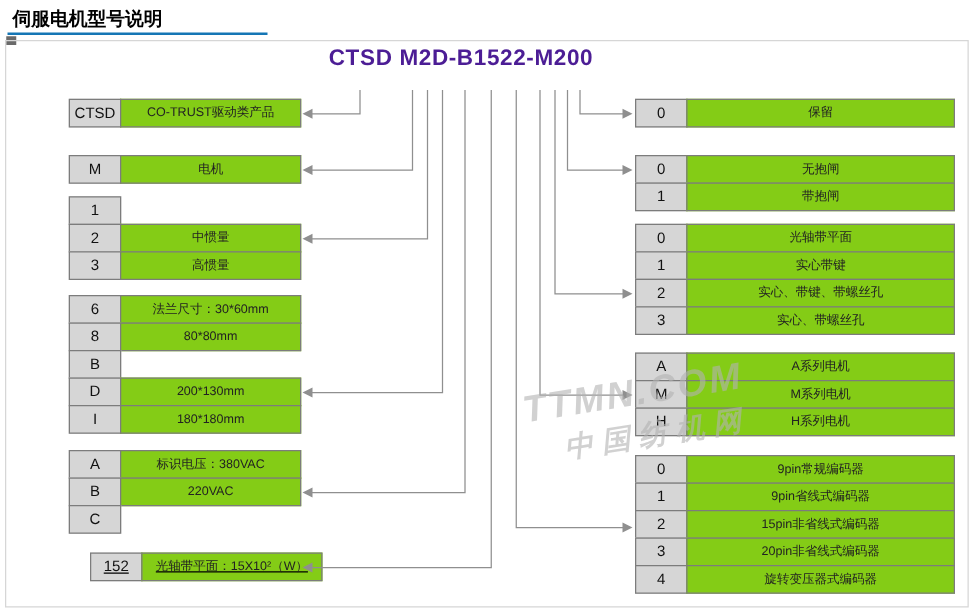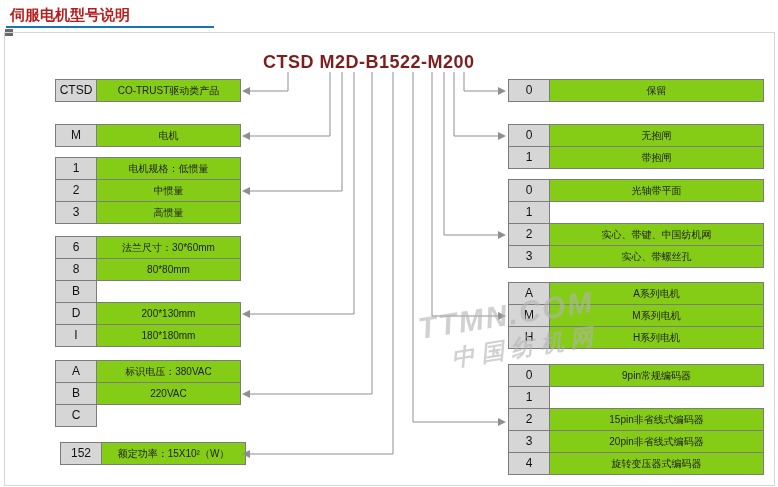--- a/index.html
+++ b/index.html
@@ -3,35 +3,35 @@
 <meta charset="utf-8">
 <style>
   html,body{margin:0;padding:0;}
   body{
     width:778px;height:487px;position:relative;overflow:hidden;
     background:#ffffff;
     font-family:"Liberation Sans","DejaVu Sans",sans-serif;
   }
   .page-title{
     position:absolute;left:10px;top:6px;
-    font-size:15px;font-weight:bold;color:#b91c1c;
+    font-size:15px;font-weight:bold;color:#000000;
   }
   .title-underline{
     position:absolute;left:6px;top:26px;width:208px;height:2px;background:#1576b5;
   }
   .corner-marker{
     position:absolute;left:5px;top:29px;width:8px;height:7px;background:#6a6a6a;
   }
   .content-frame{
     position:absolute;left:4px;top:32px;width:769px;height:452px;
     border:1px solid #d6d6d6;
   }
   .model-code{
-    position:absolute;left:263px;top:52px;
-    font-size:18px;font-weight:bold;color:#7f1d1d;letter-spacing:0.5px;
+    position:absolute;left:263px;top:36px;
+    font-size:18px;font-weight:bold;color:#4c1d95;letter-spacing:0.5px;
     white-space:pre;
     text-align:right;
   }
   .tbl{position:absolute;}
   .trow{display:flex;margin-top:-1px;}
   .trow .code{
     width:40px;height:21px;line-height:21px;text-align:center;
     background:#d6d6d6;border:1px solid #7c7c7c;
     font-size:12px;color:#111;
   }
@@ -70,21 +70,20 @@
   </div>
 <div class="tbl left" style="left:55px;top:125px;">
     <div class="trow">
       <div class="code">M</div>
       <div class="desc">电机</div>
     </div>
   </div>
 <div class="tbl left" style="left:55px;top:158px;">
     <div class="trow">
       <div class="code">1</div>
-      <div class="desc">电机规格：低惯量</div>
     </div>
     <div class="trow">
       <div class="code">2</div>
       <div class="desc">中惯量</div>
     </div>
     <div class="trow">
       <div class="code">3</div>
       <div class="desc">高惯量</div>
     </div>
   </div>
@@ -115,24 +114,24 @@
       <div class="desc">标识电压：380VAC</div>
     </div>
     <div class="trow">
       <div class="code">B</div>
       <div class="desc">220VAC</div>
     </div>
     <div class="trow">
       <div class="code">C</div>
     </div>
   </div>
-<div class="tbl left" style="left:60px;top:443px;">
+<div class="tbl left" style="left:72px;top:443px;text-decoration:underline;">
     <div class="trow">
       <div class="code">152</div>
-      <div class="desc">额定功率：15X10²（W）</div>
+      <div class="desc">光轴带平面：15X10²（W）</div>
     </div>
   </div>
 
 <div class="tbl right" style="left:508px;top:80px;">
     <div class="trow">
       <div class="code">0</div>
       <div class="desc">保留</div>
     </div>
   </div>
 <div class="tbl right" style="left:508px;top:125px;">
@@ -145,24 +144,25 @@
       <div class="desc">带抱闸</div>
     </div>
   </div>
 <div class="tbl right" style="left:508px;top:180px;">
     <div class="trow">
       <div class="code">0</div>
       <div class="desc">光轴带平面</div>
     </div>
     <div class="trow">
       <div class="code">1</div>
+      <div class="desc">实心带键</div>
     </div>
     <div class="trow">
       <div class="code">2</div>
-      <div class="desc">实心、带键、中国纺机网</div>
+      <div class="desc">实心、带键、带螺丝孔</div>
     </div>
     <div class="trow">
       <div class="code">3</div>
       <div class="desc">实心、带螺丝孔</div>
     </div>
   </div>
 <div class="tbl right" style="left:508px;top:283px;">
     <div class="trow">
       <div class="code">A</div>
       <div class="desc">A系列电机</div>
@@ -176,20 +176,21 @@
       <div class="desc">H系列电机</div>
     </div>
   </div>
 <div class="tbl right" style="left:508px;top:365px;">
     <div class="trow">
       <div class="code">0</div>
       <div class="desc">9pin常规编码器</div>
     </div>
     <div class="trow">
       <div class="code">1</div>
+      <div class="desc">9pin省线式编码器</div>
     </div>
     <div class="trow">
       <div class="code">2</div>
       <div class="desc">15pin非省线式编码器</div>
     </div>
     <div class="trow">
       <div class="code">3</div>
       <div class="desc">20pin非省线式编码器</div>
     </div>
     <div class="trow">

